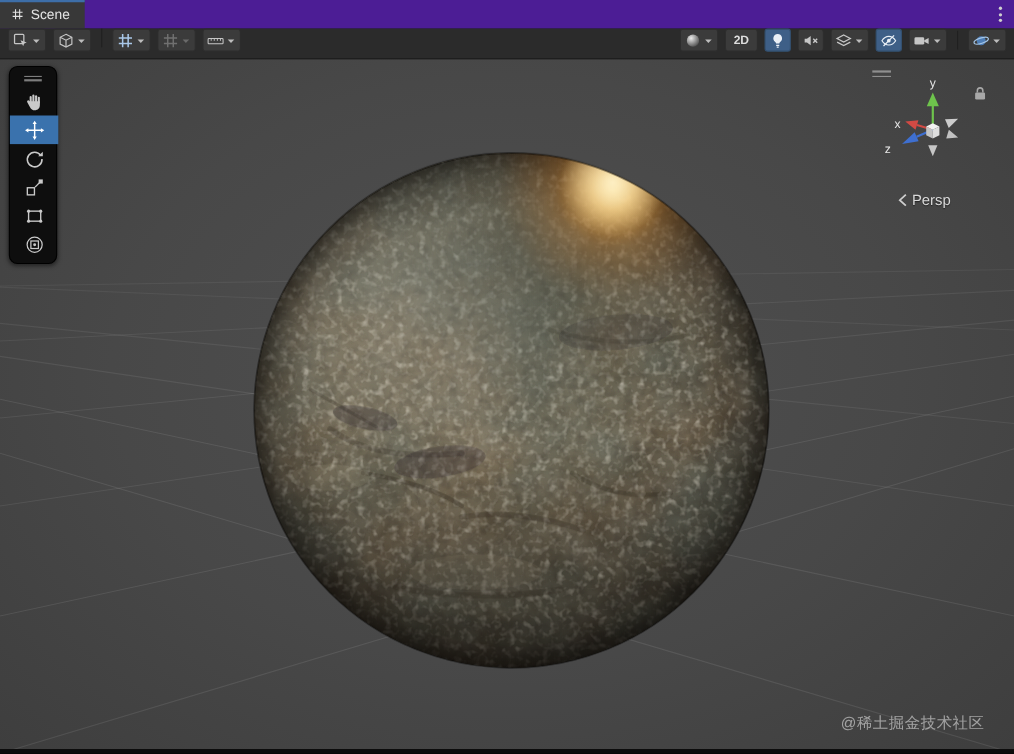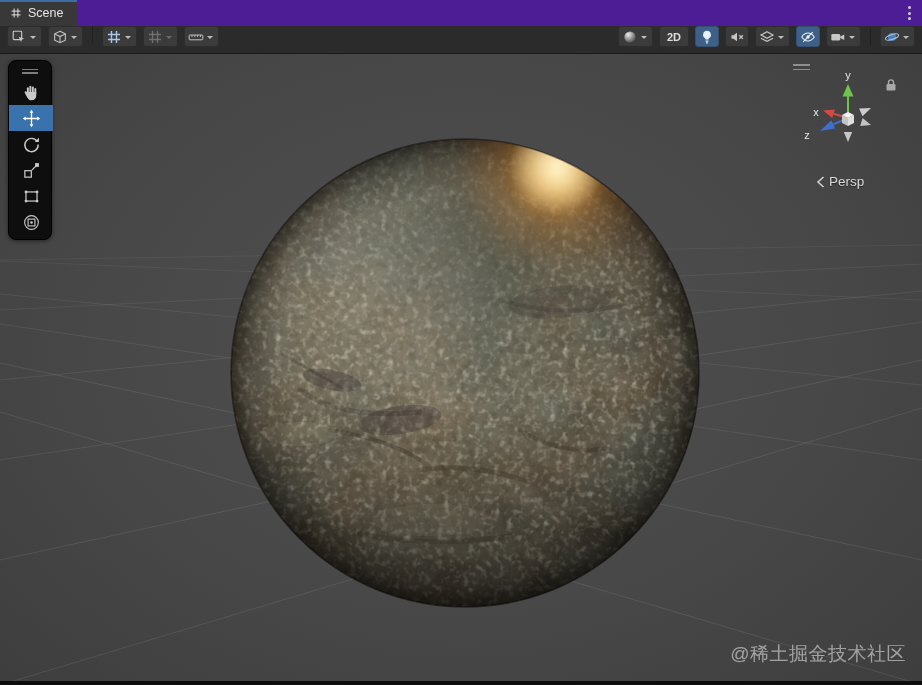--- a/index.html
+++ b/index.html
@@ -45,21 +45,21 @@
   .overlay-handle { position:absolute; left:793px; top:10px; width:17px; display:flex; flex-direction:column; gap:3px; }
   .overlay-handle i { height:1.5px; background:#8f8f8f; display:block; }
   .lock { position:absolute; left:884px; top:24px; width:14px; height:14px; color:#a8a8a8; }
   .lock svg { width:14px; height:14px; }
 
   .orientation-gizmo { position:absolute; left:780px; top:14px; width:136px; height:100px; }
   .gizmo-label { fill:#e6e6e6; font-size:11px; font-family:"Liberation Sans",sans-serif; }
   .persp-label { position:absolute; left:816px; top:120px; display:flex; align-items:center; gap:4px; color:#d9d9d9; font-size:13.5px; text-shadow:0 1px 1px rgba(0,0,0,.5); }
   .persp-label svg { width:9px; height:12px; }
 
-  .watermark { position:absolute; right:16px; bottom:14px; font-size:19px; color:rgba(240,240,240,.55); letter-spacing:.5px; }
+  .watermark { position:absolute; right:27px; bottom:14px; font-size:14px; color:rgba(240,240,240,.55); letter-spacing:.5px; }
 
   .bottom-strip { position:absolute; bottom:0; left:0; width:922px; height:4px; background:#0c0c0c; }
 </style>
 </head>
 <body>
 
 <div class="window">
 
   <div class="tabbar">
     <div class="tab active">

